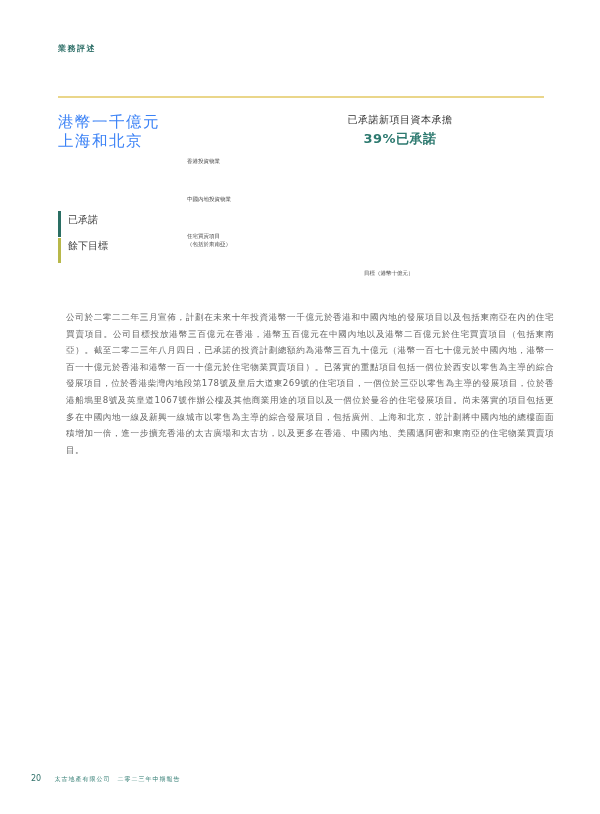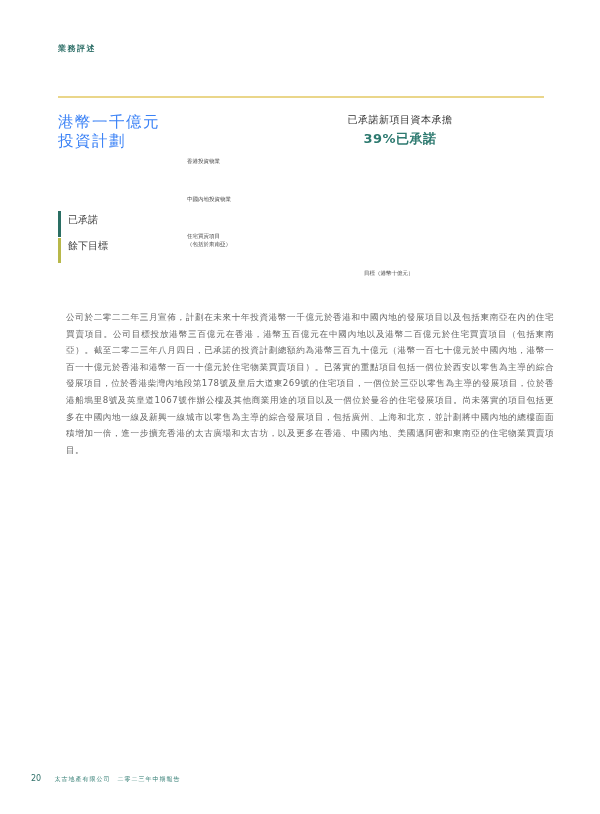--- a/index.html
+++ b/index.html
@@ -36,21 +36,21 @@
     .footer .rt { letter-spacing: 1px; font-size: 6px; }
   </style>
 </head>
 <body>
 
 <div class="section-label">業務評述</div>
 <div class="rule"></div>
 
 <div class="main-title">
   <div>港幣一千億元</div>
-  <div>投資計劃</div>
+  <div>上海和北京</div>
 </div>
 
 <div class="summary">
   <div class="cap">已承諾新項目資本承擔</div>
   <div class="pct">39%已承諾</div>
 </div>
 
 <div>
   <div class="cat-label" style="top:157px">香港投資物業</div>
   <div class="cat-label" style="top:195px">中國內地投資物業</div>

